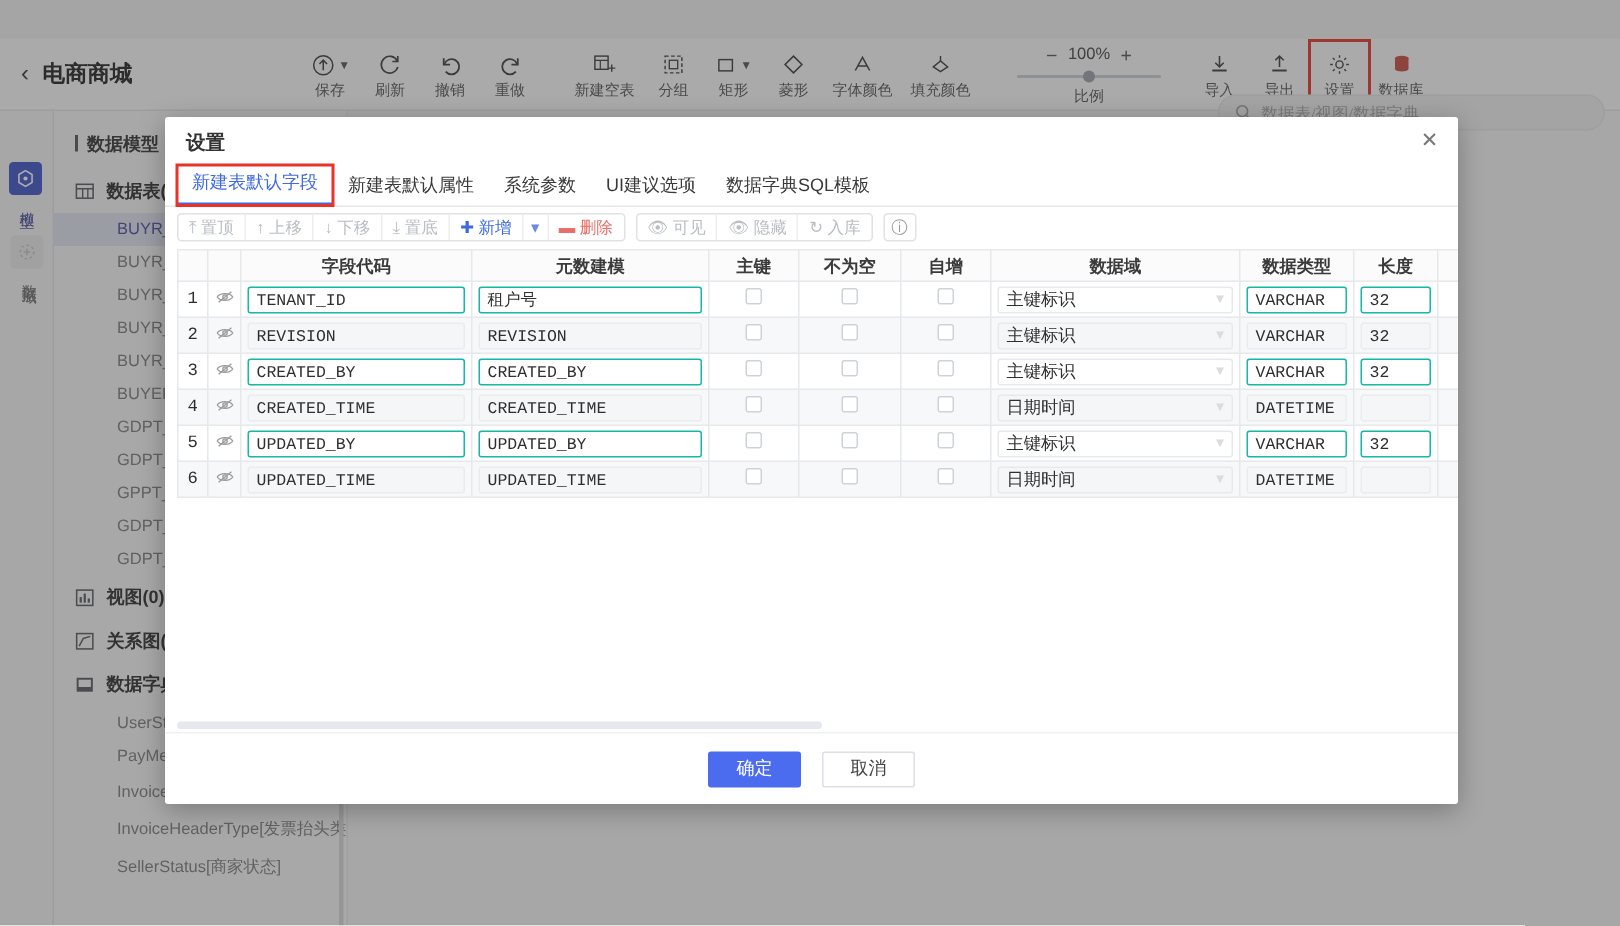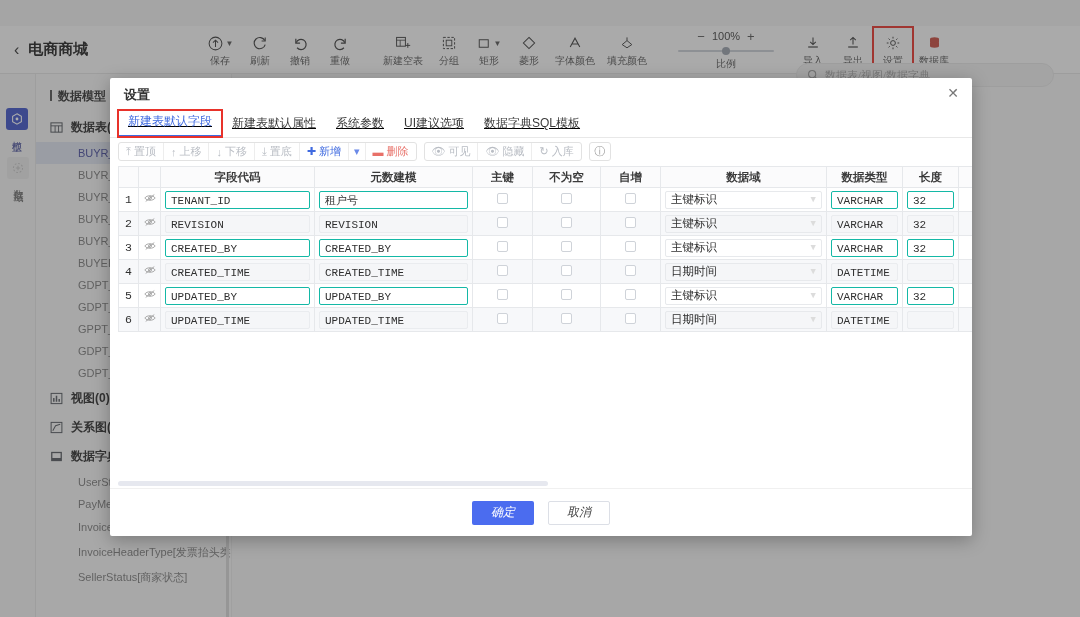--- a/index.html
+++ b/index.html
@@ -47,21 +47,21 @@
 
   .zoomgrp { display:flex; flex-direction: column; align-items: center; justify-content:center; width: 110px; height: 46px;}
   .zoomrow { display:flex; align-items:center; gap:7px; font-size: 11px; color:#444; }
   .zoomrow .pm { font-size: 13px; color:#555; }
   .slider { width: 96px; height: 12px; position: relative; margin-top: 1px;}
   .slider .track { position:absolute; top:5px; left:0; width:96px; height:2px; background:#c9cdd4; border-radius:2px;}
   .slider .knob { position:absolute; top:2px; left:44px; width:8px; height:8px; border-radius:50%; background:#9aa0ab;}
   .zoomlbl { font-size:10px; color:#555; margin-top:0px;}
 
   .searchbox {
-    position:absolute; right: 26px; top: 37px; width: 258px; height: 24px;
+    position:absolute; right: 10px; top: 37px; width: 258px; height: 24px;
     background: #f0f0f0; border: 1px solid #e6e6e6; border-radius: 12px;
     display:flex; align-items:center; padding: 0 10px; gap:6px;font-family:Liberation Serif, serif;
   }
   .searchbox .sicon { color:#9b9b9b; font-size:12px; display:flex;}
   .searchbox .sph { font-size: 11px; color:#a6a6a6; }
 
   
   .rail {
     position:absolute; top: 74px; left: 0; width: 36px; height: 543px;
     background: #f4f4f4; border-right: 1px solid #e6e6e6;
@@ -102,21 +102,21 @@
   
   .dialog {
     position:absolute; left:110px; top:78px; width:862px; height:458px;
     background:#fff; box-shadow: 0 4px 18px rgba(0,0,0,.28); border-radius:2px;
     display:flex; flex-direction:column;
   }
   .dlg-head { height: 34px; display:flex; align-items:center; padding: 0 14px; position:relative;}
   .dlg-title { font-size: 13px; color:#333; font-weight:600;}
   .dlg-close { position:absolute; right:10px; top:6px; font-size:14px; color:#777; cursor:pointer; width:18px; height:18px; display:flex; align-items:center; justify-content:center;}
 
-  .dlg-tabs { height: 26px; display:flex; align-items:flex-end; padding-left: 8px; border-bottom: 1px solid #e8e8e8; gap:0px;text-decoration:underline;}
+  .dlg-tabs { height: 26px; display:flex; align-items:flex-end; padding-left: 8px; border-bottom: 1px solid #e8e8e8; gap:0px;}
   .dtab { font-size: 12px; color:#3a3a3a; padding: 3px 10px 5px 10px; cursor:pointer; white-space:nowrap;}
   .dtab.active { color:#3f6ae0; border-bottom: 2px solid #3f6ae0; }
   .dtab.marked { outline: 2px solid #e8322a; outline-offset:-1px; }
 
   
   .actbar { height: 24px; display:flex; align-items:center; padding: 3px 6px 0 8px; gap:0px; }
   .abgrp { display:flex; align-items:center; border:1px solid #e2e2e2; border-radius:3px; height:19px; margin-right:7px;}
   .abtn { display:flex; align-items:center; gap:3px; font-size:11px; color:#b9bdc4; padding: 0 7px; height:17px; border-right:1px solid #ededed; white-space:nowrap;}
   .abtn:last-child { border-right:none; }
   .abtn.blue { color:#3f6ae0; }
@@ -149,21 +149,21 @@
     display:flex; align-items:center; justify-content:space-between;
     width:100%; height:18px; background:#fff; border:1px solid #e7e9ec; border-radius:2px;
     font-size:11.5px; color:#2f2f2f; padding: 0 5px;
   }
   tr:nth-child(even) .cellsel { background:#f5f6f8; }
   .cellsel .cv { color:#dcdcdc; font-size:9px; }
   .chk { display:inline-block; width:11px; height:11px; border:1px solid #cfd3d9; border-radius:2px; background:#fff; }
   td.ctr { text-align:center; }
   .hscroll { position:absolute; left:8px; bottom:2px; width:430px; height:5px; background:#e6e8ef; border-radius:3px;}
 
-  .dlg-foot { height: 48px; border-top:1px solid #f0f0f0; display:flex; align-items:center; justify-content:center; gap:14px;font-style:italic;}
+  .dlg-foot { height: 48px; border-top:1px solid #f0f0f0; display:flex; align-items:center; justify-content:center; gap:14px;}
   .btn-primary { background:#4b6cef; color:#fff; font-size:12px; width:62px; height:24px; border:none; border-radius:2px; display:flex; align-items:center; justify-content:center;}
   .btn-default { background:#fff; color:#444; font-size:12px; width:62px; height:24px; border:1px solid #dcdfe6; border-radius:2px; display:flex; align-items:center; justify-content:center;}
 </style>
 </head>
 <body>
 
 <div id="app">
 
   <div class="canvas">
     <div class="canvas-inner"></div>

